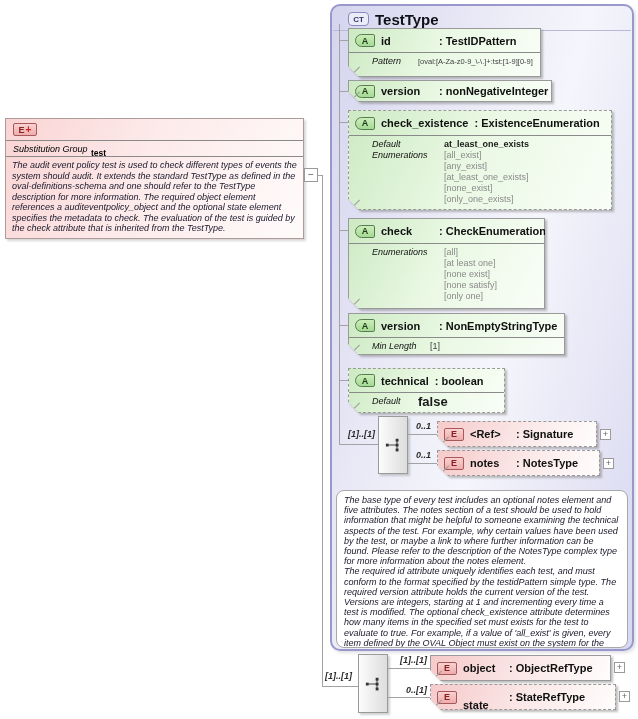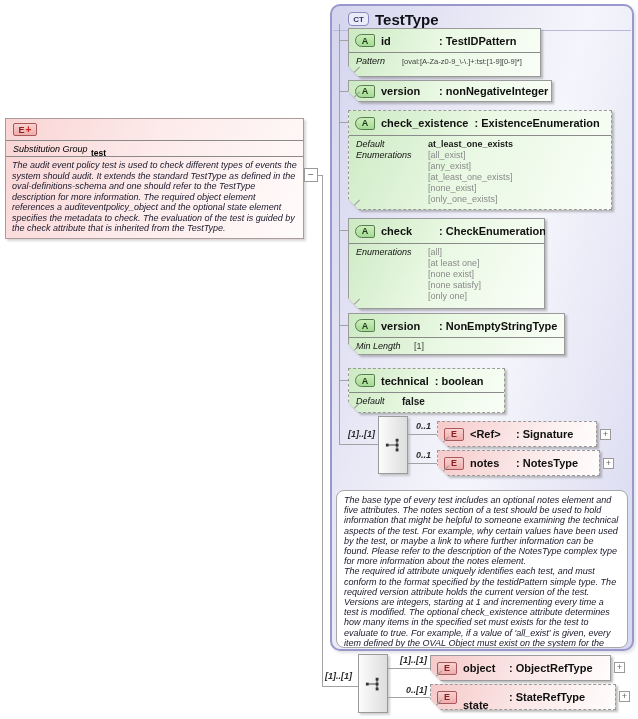--- a/index.html
+++ b/index.html
@@ -35,21 +35,21 @@
 .name.auto { min-width:0; }
 .etype,.atype { font-size:11px; font-weight:bold; color:#101010; white-space:nowrap; }
 .a-icon { flex:none; width:20px; height:13px; border:1px solid #567d4e; border-radius:7px 2px 2px 7px;
   background:linear-gradient(#cdeebb,#a4da93); color:#1e3c1a; font-size:9px; font-weight:bold;
   display:flex; align-items:center; justify-content:center; }
 .e-icon { flex:none; width:20px; height:13px; border:1px solid #a85858; border-radius:2px;
   background:linear-gradient(#f8d2d2,#eeacac); color:#8b2020; font-size:9px; font-weight:bold;
   display:flex; align-items:center; justify-content:center; gap:1px; }
 .e-plus { color:#cc2222; font-weight:bold; font-size:10px; line-height:10px; }
 
-.props { padding:3px 7px 2px 7px; }
+.props { padding:3px 7px 2px 23px; }
 .prow { display:flex; font-size:9px; line-height:11px; color:#111; }
 .plabel { flex:none; font-style:italic; }
 .pval { color:#404040; }
 .pval.bold { font-weight:bold; color:#1a1a1a; }
 .enum { color:#8a8a8a; white-space:pre-line; }
 .pattern-val { font-size:7.5px; color:#404040; white-space:nowrap; overflow:hidden; }
 
 
 .main-elem { position:absolute; left:5px; top:118px; width:299px; height:121px;
   border:1px solid #ad9a9a; background:linear-gradient(115deg,#fad4d4 0%,#fdeaea 45%,#fffbfb 100%);
@@ -210,21 +210,21 @@
   <div class="shadow-wrap" style="left:348px;top:368px;width:157px;height:45px;">
     <div class="tag dashed green">
       <div class="tag-hdr sep">
         <span class="a-icon">A</span>
         <span class="name auto">technical</span>
         <span class="atype">: boolean</span>
       </div>
       <div class="props">
         <div class="prow">
           <span class="plabel" style="width:46px;">Default</span>
-          <span class="pval bold" style="font-size:10px;text-align:right;">false</span>
+          <span class="pval bold" style="font-size:13px;text-align:right;">false</span>
         </div>
       </div>
     </div>
   </div>
 
   <div class="card ra" style="left:343px;top:429px;width:32px;">[1]..[1]</div>
   <div class="seq" style="left:378px;top:416px;height:58px;">
     <svg width="16" height="16" viewBox="0 0 18 18">
       <path d="M4 9 H13.5 M13.5 3.5 V14.5" stroke="#333" stroke-width="1" fill="none"></path>
       <rect x="1" y="7.5" width="3.2" height="3.2" fill="#333"></rect>

